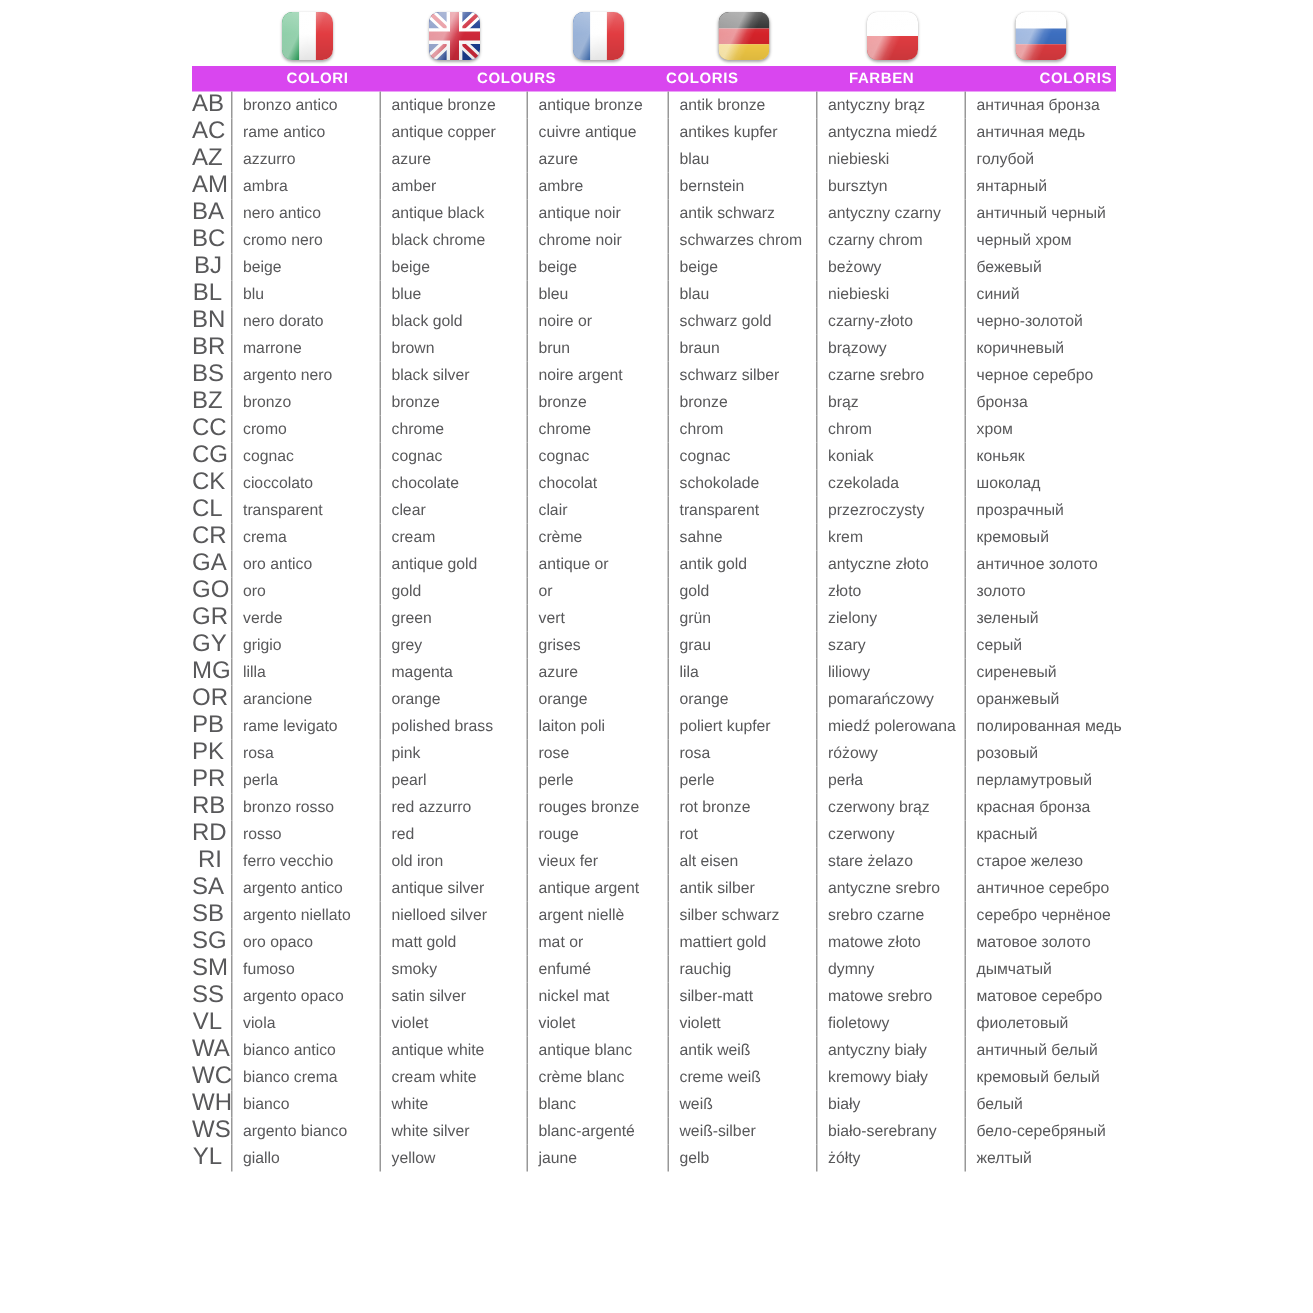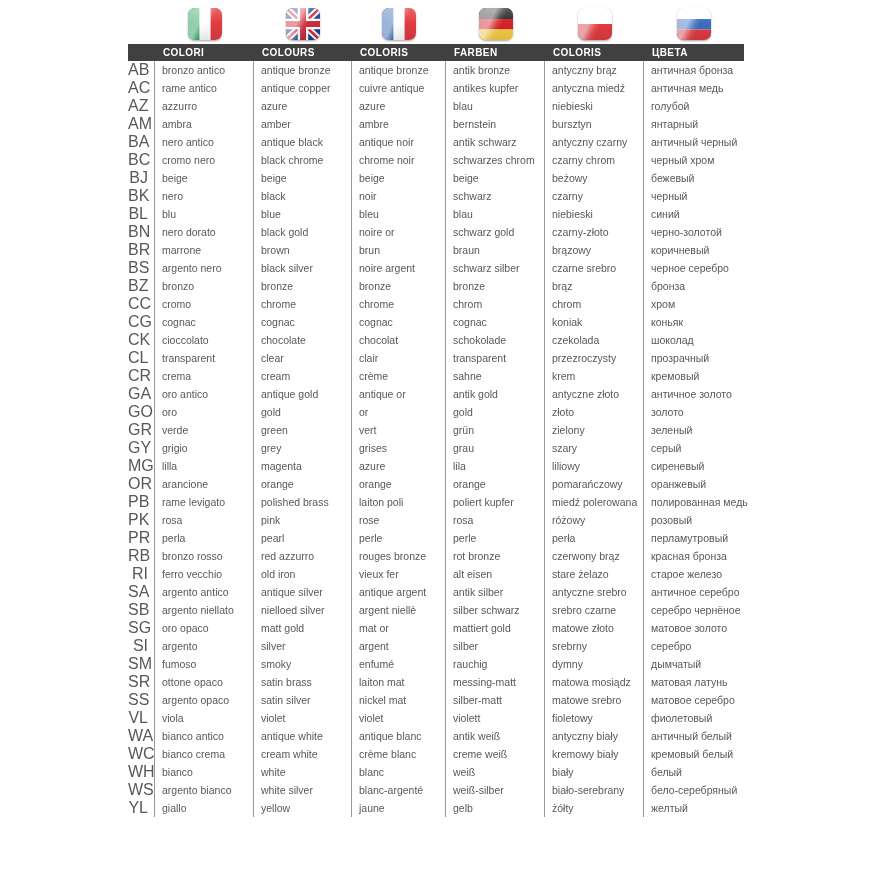--- a/index.html
+++ b/index.html
@@ -36,22 +36,23 @@
     border-radius: 7px;
     background:
       linear-gradient(115deg, rgba(255,255,255,.50) 0%, rgba(255,255,255,.55) 36%, rgba(255,255,255,.12) 52%, rgba(255,255,255,0) 62%),
       linear-gradient(to bottom, rgba(255,255,255,.22) 0%, rgba(255,255,255,0) 45%, rgba(0,0,0,.10) 100%);
     pointer-events: none;
   }
 
   
   .header-bar {
     height: 17px;
-    background: #404040;
+    background: #d946ef;
     align-items: center;
+    gap: 28px;
   }
   .hcell {
     color: #ffffff;
     font-weight: bold;
     font-size: 10px;
     letter-spacing: .4px;
     padding-left: 8px;
     white-space: nowrap;
     line-height: 17px;
   }
@@ -213,29 +214,20 @@
         <div class="grid row">
           <div class="cell code-cell">BJ</div>
           <div class="cell lang-cell sep">beige</div>
           <div class="cell lang-cell sep">beige</div>
           <div class="cell lang-cell sep">beige</div>
           <div class="cell lang-cell sep">beige</div>
           <div class="cell lang-cell sep">beżowy</div>
           <div class="cell lang-cell">бежевый</div>
         </div>
         <div class="grid row">
-          <div class="cell code-cell">BK</div>
-          <div class="cell lang-cell sep">nero</div>
-          <div class="cell lang-cell sep">black</div>
-          <div class="cell lang-cell sep">noir</div>
-          <div class="cell lang-cell sep">schwarz</div>
-          <div class="cell lang-cell sep">czarny</div>
-          <div class="cell lang-cell">черный</div>
-        </div>
-        <div class="grid row">
           <div class="cell code-cell">BL</div>
           <div class="cell lang-cell sep">blu</div>
           <div class="cell lang-cell sep">blue</div>
           <div class="cell lang-cell sep">bleu</div>
           <div class="cell lang-cell sep">blau</div>
           <div class="cell lang-cell sep">niebieski</div>
           <div class="cell lang-cell">синий</div>
         </div>
         <div class="grid row">
           <div class="cell code-cell">BN</div>
@@ -402,20 +394,29 @@
         <div class="grid row">
           <div class="cell code-cell">RB</div>
           <div class="cell lang-cell sep">bronzo rosso</div>
           <div class="cell lang-cell sep">red azzurro</div>
           <div class="cell lang-cell sep">rouges bronze</div>
           <div class="cell lang-cell sep">rot bronze</div>
           <div class="cell lang-cell sep">czerwony brąz</div>
           <div class="cell lang-cell">красная бронза</div>
         </div>
         <div class="grid row">
+          <div class="cell code-cell">RD</div>
+          <div class="cell lang-cell sep">rosso</div>
+          <div class="cell lang-cell sep">red</div>
+          <div class="cell lang-cell sep">rouge</div>
+          <div class="cell lang-cell sep">rot</div>
+          <div class="cell lang-cell sep">czerwony</div>
+          <div class="cell lang-cell">красный</div>
+        </div>
+        <div class="grid row">
           <div class="cell code-cell">RI</div>
           <div class="cell lang-cell sep">ferro vecchio</div>
           <div class="cell lang-cell sep">old iron</div>
           <div class="cell lang-cell sep">vieux fer</div>
           <div class="cell lang-cell sep">alt eisen</div>
           <div class="cell lang-cell sep">stare żelazo</div>
           <div class="cell lang-cell">старое железо</div>
         </div>
         <div class="grid row">
           <div class="cell code-cell">SA</div>
@@ -438,47 +439,29 @@
         <div class="grid row">
           <div class="cell code-cell">SG</div>
           <div class="cell lang-cell sep">oro opaco</div>
           <div class="cell lang-cell sep">matt gold</div>
           <div class="cell lang-cell sep">mat or</div>
           <div class="cell lang-cell sep">mattiert gold</div>
           <div class="cell lang-cell sep">matowe złoto</div>
           <div class="cell lang-cell">матовое золото</div>
         </div>
         <div class="grid row">
-          <div class="cell code-cell">SI</div>
-          <div class="cell lang-cell sep">argento</div>
-          <div class="cell lang-cell sep">silver</div>
-          <div class="cell lang-cell sep">argent</div>
-          <div class="cell lang-cell sep">silber</div>
-          <div class="cell lang-cell sep">srebrny</div>
-          <div class="cell lang-cell">серебро</div>
-        </div>
-        <div class="grid row">
           <div class="cell code-cell">SM</div>
           <div class="cell lang-cell sep">fumoso</div>
           <div class="cell lang-cell sep">smoky</div>
           <div class="cell lang-cell sep">enfumé</div>
           <div class="cell lang-cell sep">rauchig</div>
           <div class="cell lang-cell sep">dymny</div>
           <div class="cell lang-cell">дымчатый</div>
         </div>
         <div class="grid row">
-          <div class="cell code-cell">SR</div>
-          <div class="cell lang-cell sep">ottone opaco</div>
-          <div class="cell lang-cell sep">satin brass</div>
-          <div class="cell lang-cell sep">laiton mat</div>
-          <div class="cell lang-cell sep">messing-matt</div>
-          <div class="cell lang-cell sep">matowa mosiądz</div>
-          <div class="cell lang-cell">матовая латунь</div>
-        </div>
-        <div class="grid row">
           <div class="cell code-cell">SS</div>
           <div class="cell lang-cell sep">argento opaco</div>
           <div class="cell lang-cell sep">satin silver</div>
           <div class="cell lang-cell sep">nickel mat</div>
           <div class="cell lang-cell sep">silber-matt</div>
           <div class="cell lang-cell sep">matowe srebro</div>
           <div class="cell lang-cell">матовое серебро</div>
         </div>
         <div class="grid row">
           <div class="cell code-cell">VL</div>

